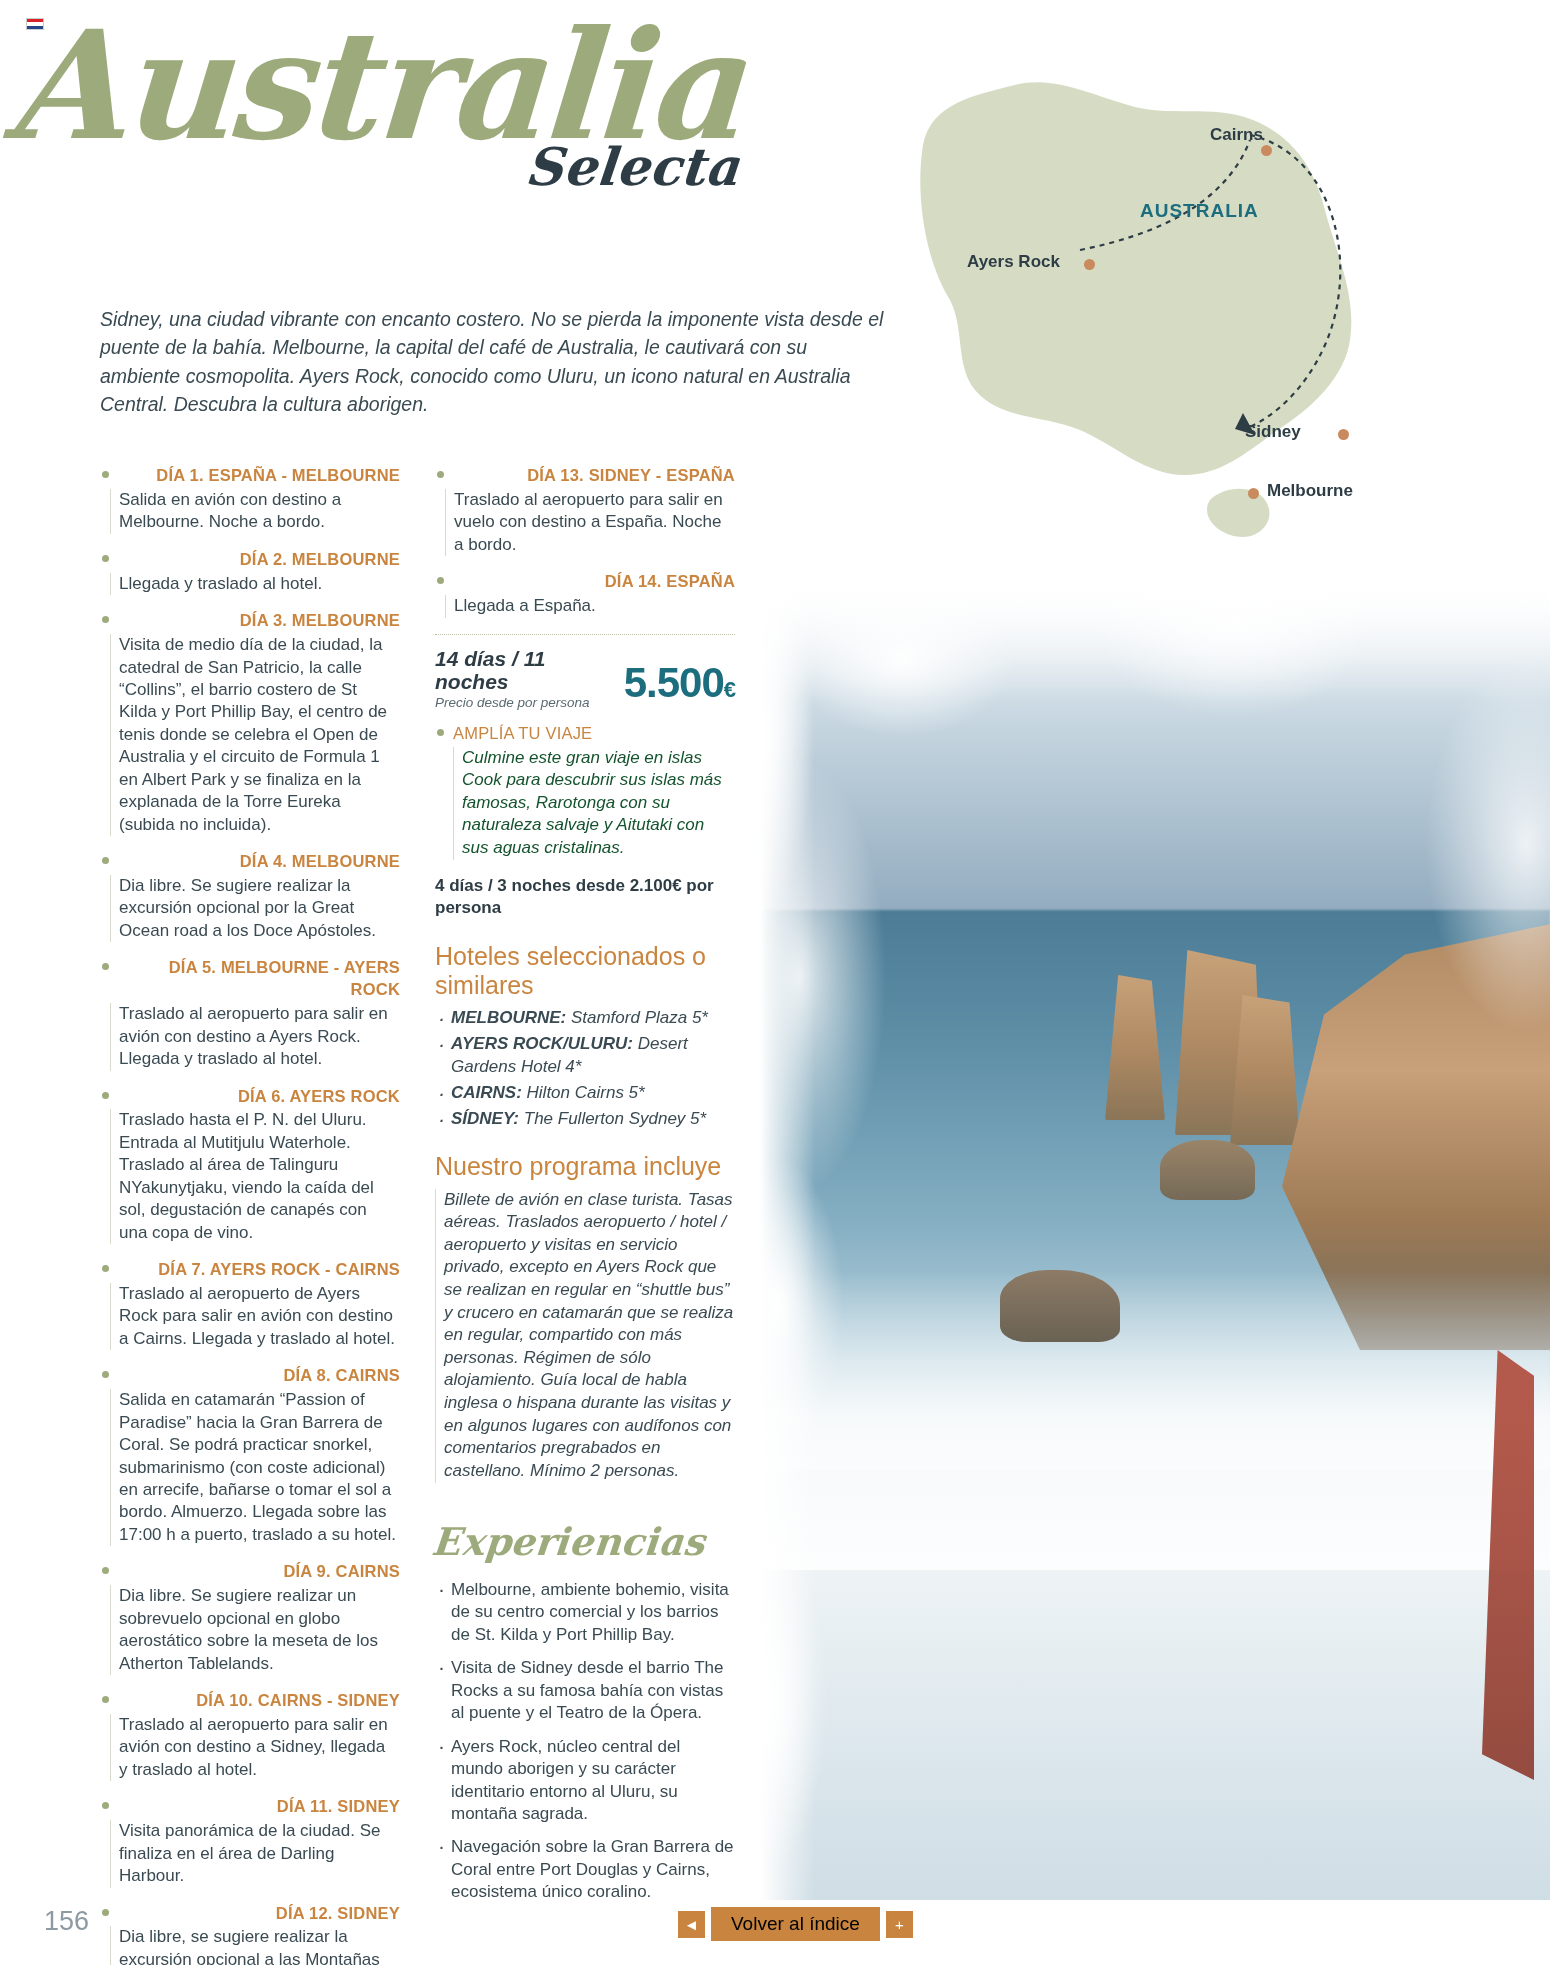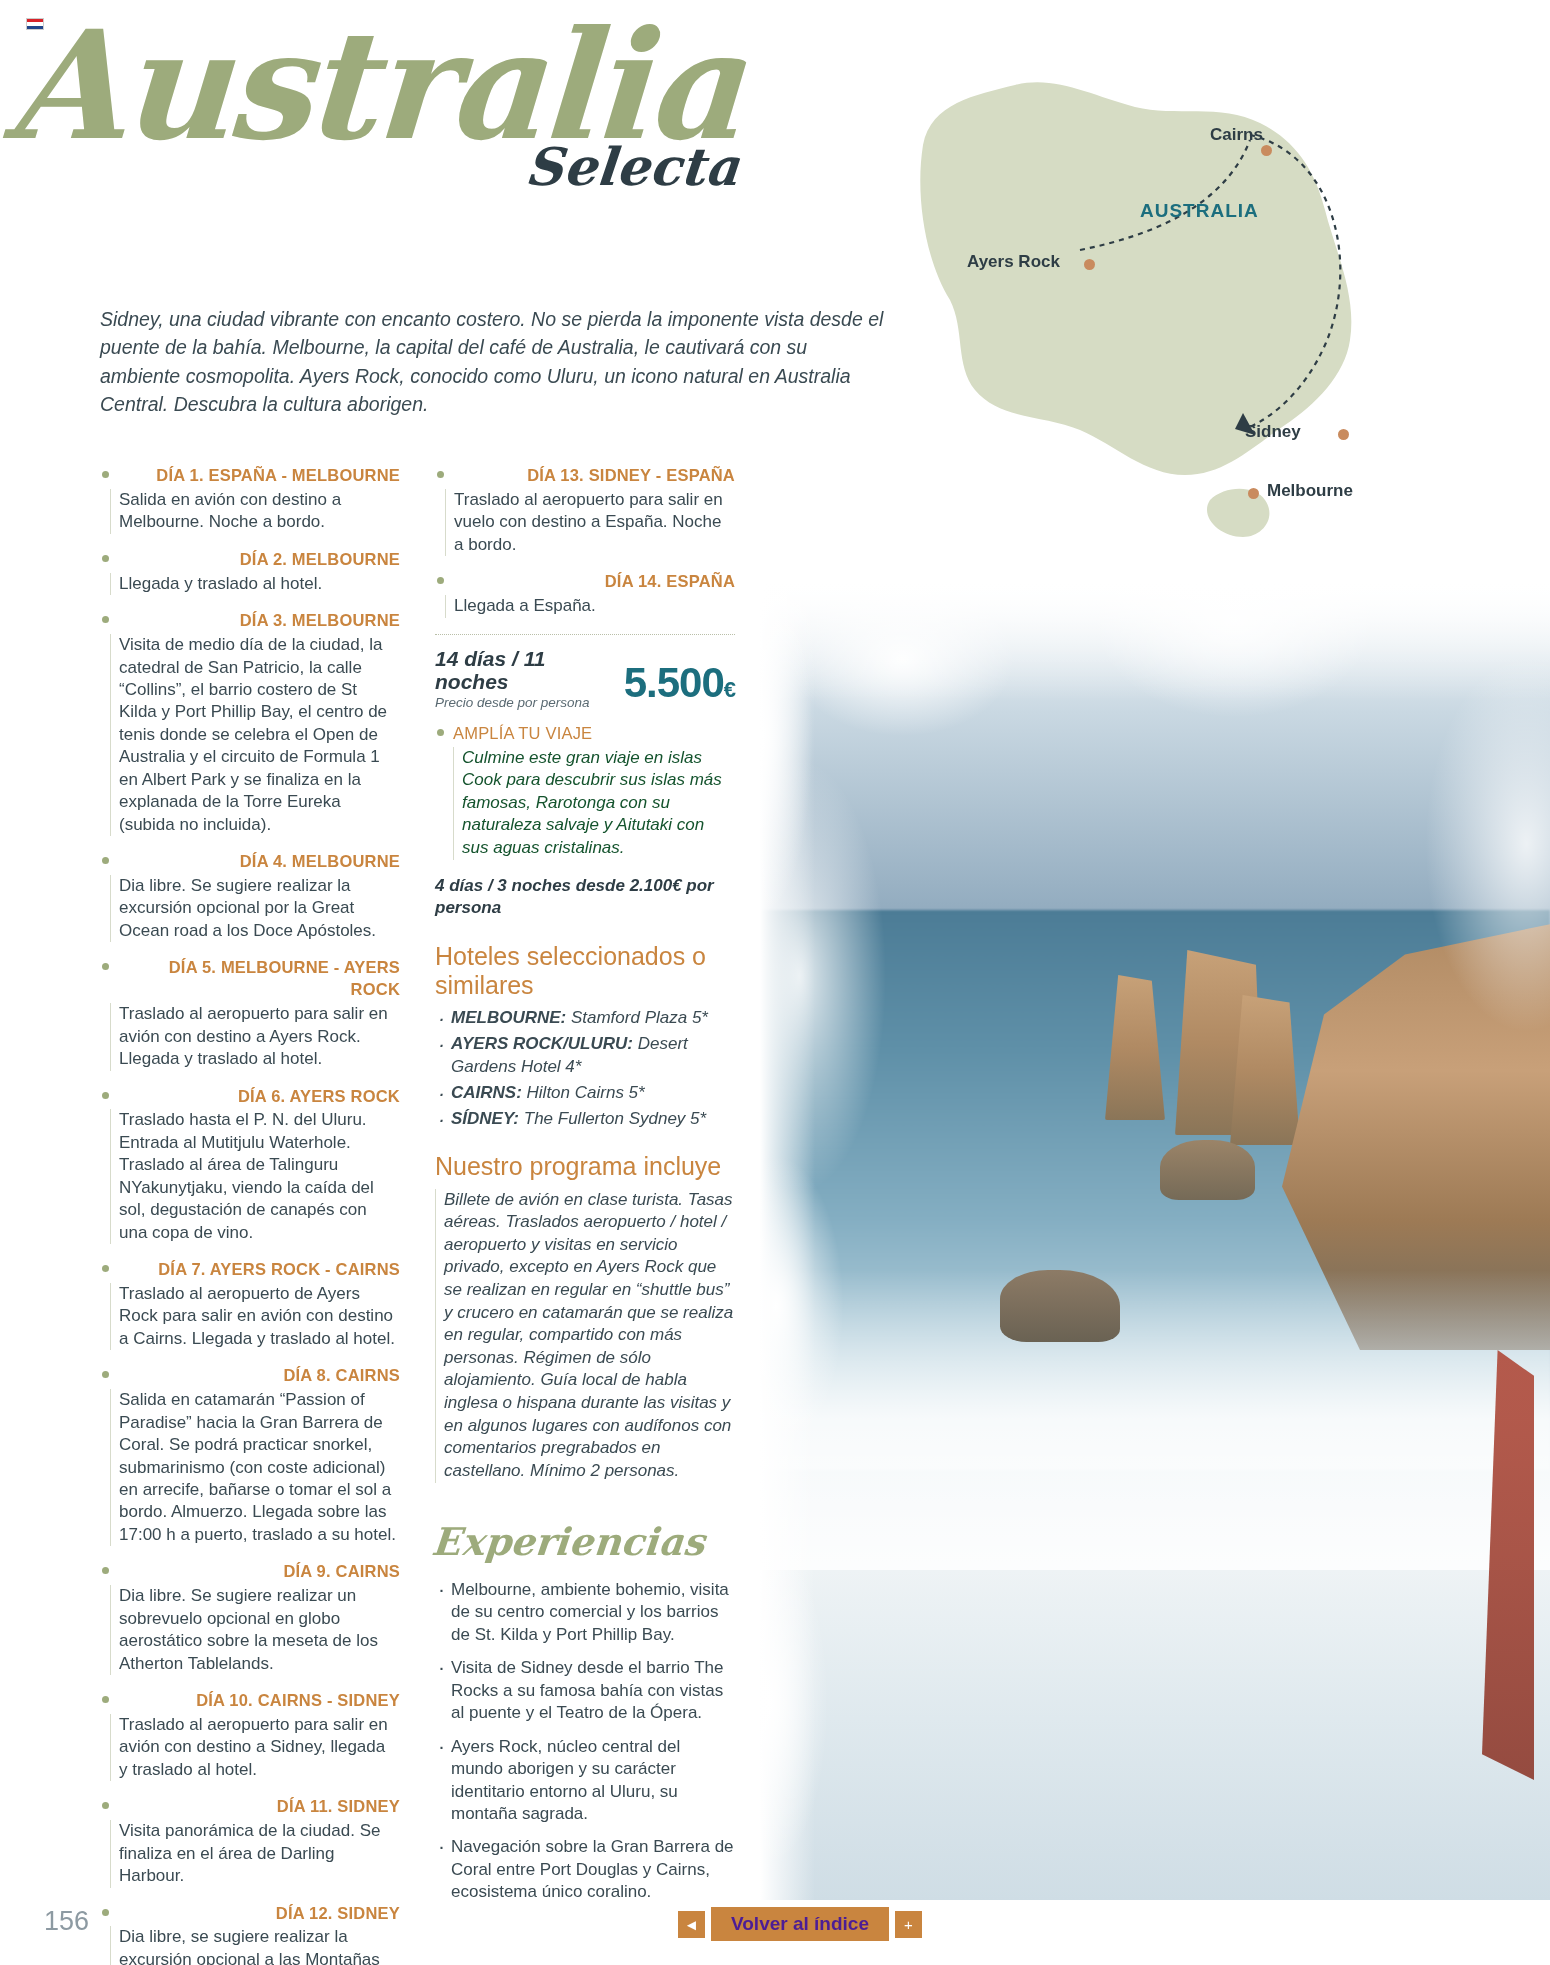--- a/index.html
+++ b/index.html
@@ -177,21 +177,20 @@
   .ampl-text {
     font-style: italic;
     font-size: 17px;
     line-height: 1.33;
     color: #14532d;
     border-left: 1px solid #d7dbcb;
     padding-left: 8px;
     margin: 2px 0 0 0;
   }
   .ampl-price {
-    font-style: italic;
     font-weight: bold;
     font-size: 17px;
     color: #2e3d45;
     margin-top: 9px;
   }
 
   .sec-title {
     color: #c9853f;
     font-size: 25px;
     font-weight: normal;
@@ -340,25 +339,24 @@
   .arrow-btn {
     width: 27px; height: 27px;
     background: #c9853f;
     color: #fff;
     display:flex; align-items:center; justify-content:center;
     font-size: 15px;
     line-height: 1;
   }
   .index-btn {
     background: #c9853f;
-    color: #4c1d95;
+    color: #000000;
     padding: 6px 20px;
     font-size: 19px;
     white-space: nowrap;
-    font-weight: bold;
   }
 </style>
 </head>
 <body>
 
 <div class="flag-dot"></div>
 
 <div class="title-block">
   <div class="title-main">Australia</div>
   <div class="title-sub">Selecta</div>

